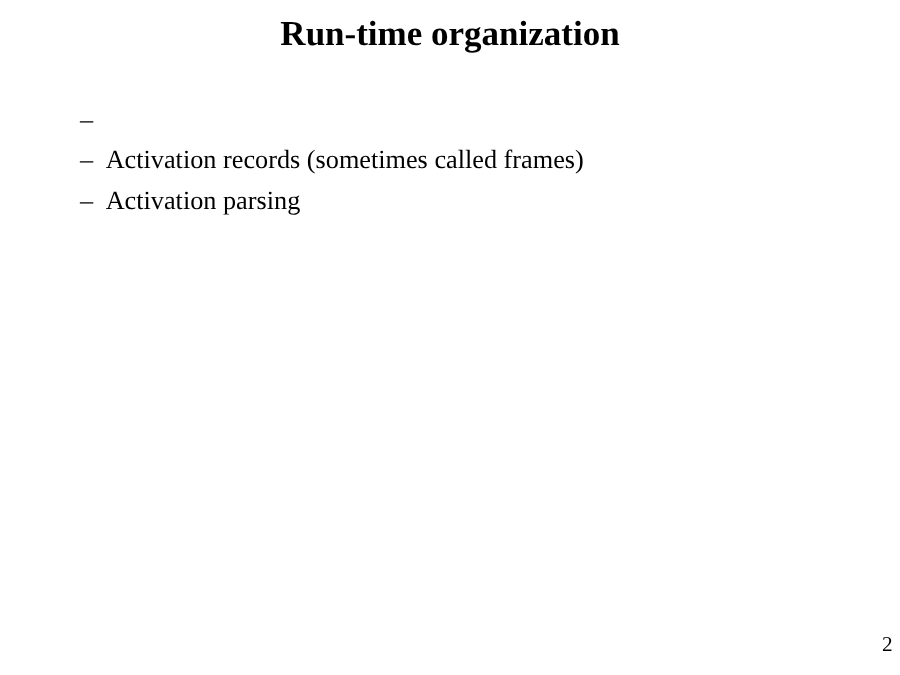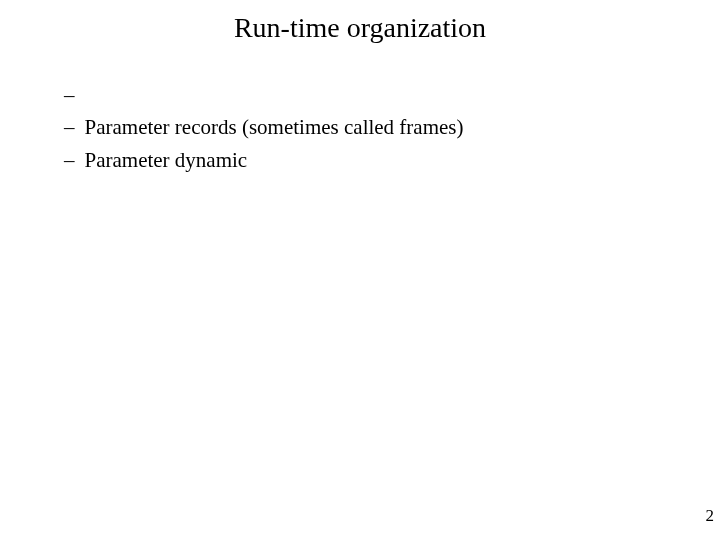--- a/index.html
+++ b/index.html
@@ -16,21 +16,21 @@
       position: relative;
       overflow: hidden;
     }
     .slide {
       width: 100%;
       height: 100%;
       padding: 12px 0 0 0;
     }
     .title {
       font-size: 28px;
-      font-weight: normal;
+      font-weight: bold;
       text-align: center;
       margin-bottom: 36px;
       letter-spacing: 0px;
     }
     .bullets {
       padding-left: 64px;
       padding-right: 40px;
     }
     .bullet-item {
       font-size: 21px;
@@ -53,21 +53,21 @@
 <body>
 
 <div class="slide">
   <h1 class="title">Run-time organization</h1>
   <div class="bullets">
     <div class="bullet-item">
       <span class="dash">–</span>
     </div>
     <div class="bullet-item">
       <span class="dash">–</span>
-      <span>Parameter records (sometimes called frames)</span>
+      <span>Activation records (sometimes called frames)</span>
     </div>
     <div class="bullet-item">
       <span class="dash">–</span>
-      <span>Parameter dynamic</span>
+      <span>Activation parsing</span>
     </div>
   </div>
   <div class="page-number">2</div>
 </div>
 
 </body></html>

